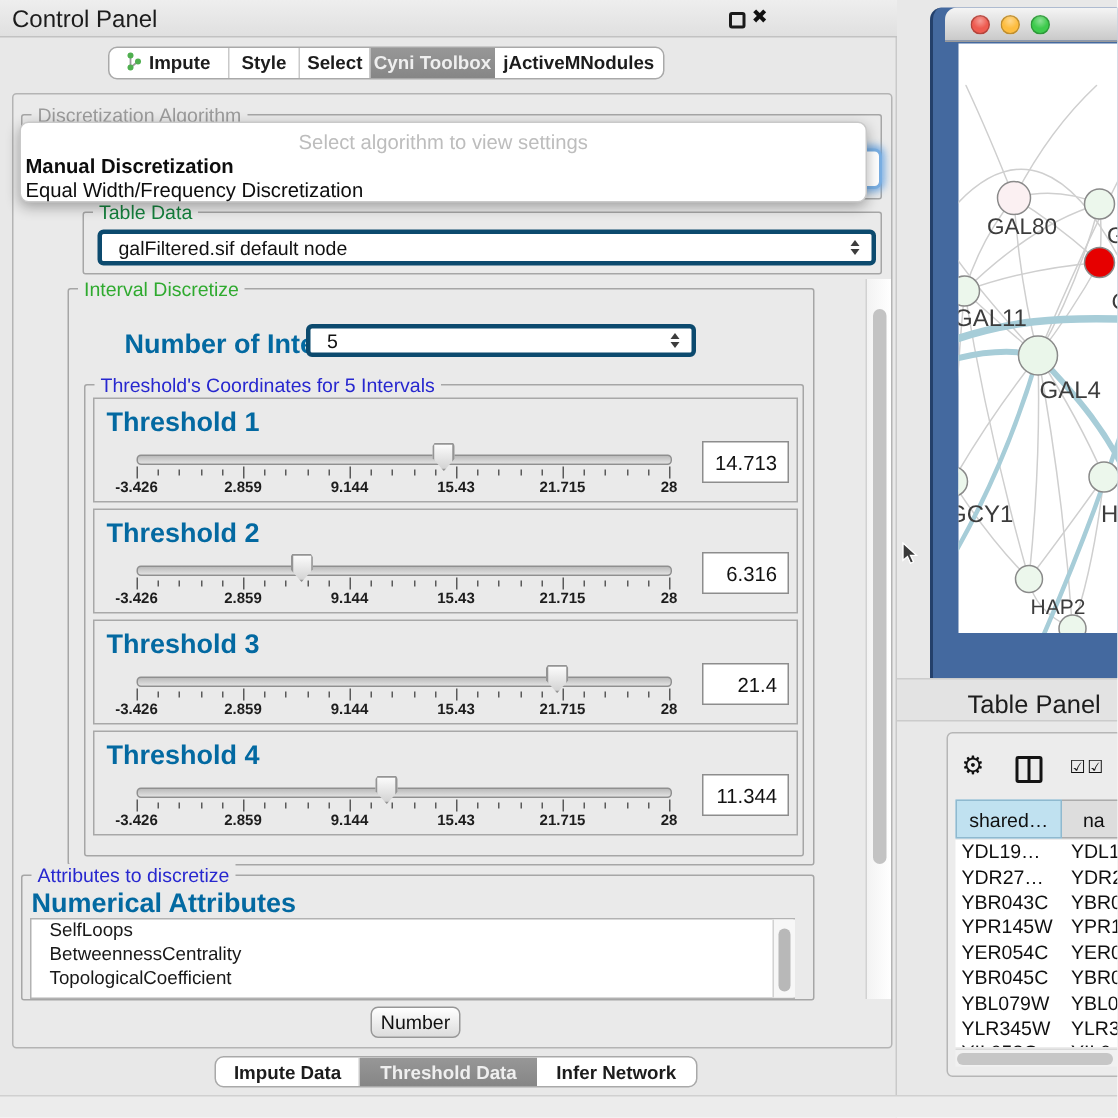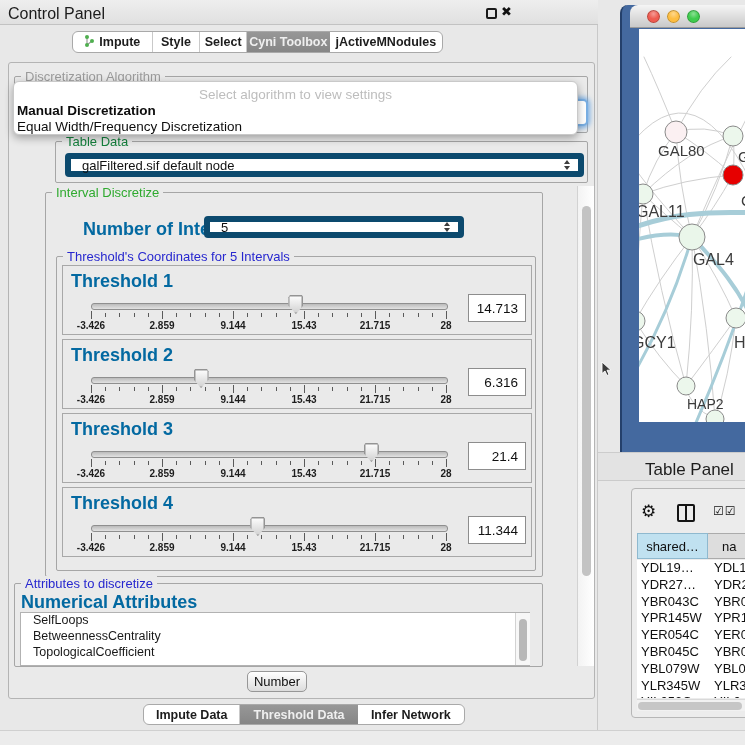--- a/index.html
+++ b/index.html
@@ -25,21 +25,21 @@
 
   #content{left:8px;top:62px;width:587px;height:637px;background:#eaeaea;
            border:1px solid #b4b4b4;border-radius:3px;}
 
   .grp{border:1px solid #a6a6a6;border-radius:2px;}
   .gt{position:absolute;top:-8px;left:6px;background:#eaeaea;padding:0 4px;font-size:13px;white-space:nowrap;}
   .gt.green{color:#2faa2f;}
   .gt.blue{color:#2727cf;}
   .gt.gray{color:#9b9b9b;}
 
-  .combo{background:#fff;border:6px solid #0c4a6e;border-radius:4px;font-size:13px;color:#111;
+  .combo{background:#fff;border:3px solid #0c4a6e;border-radius:4px;font-size:13px;color:#111;
          display:flex;align-items:center;padding-left:11px;}
   .spin{position:absolute;right:8px;top:50%;transform:translateY(-50%);display:flex;flex-direction:column;gap:2px;}
   .aru{width:0;height:0;border-left:3.5px solid transparent;border-right:3.5px solid transparent;border-bottom:4.5px solid #3d3d3d;}
   .ard{width:0;height:0;border-left:3.5px solid transparent;border-right:3.5px solid transparent;border-top:4.5px solid #3d3d3d;}
 
   #popup{left:13px;top:81px;width:565px;height:54px;background:#fff;border:1px solid #c9c9c9;
          border-radius:6px;box-shadow:0 3px 9px rgba(0,0,0,.32);z-index:6;}
   #popup .ph{position:absolute;left:0;top:5px;width:100%;text-align:center;font-size:13.5px;color:#bdbdbd;}
   #popup .op1{position:absolute;left:3px;top:21px;font-size:13.5px;font-weight:bold;color:#0d0d0d;}
   #popup .op2{position:absolute;left:3px;top:37px;font-size:13.5px;color:#0d0d0d;}

